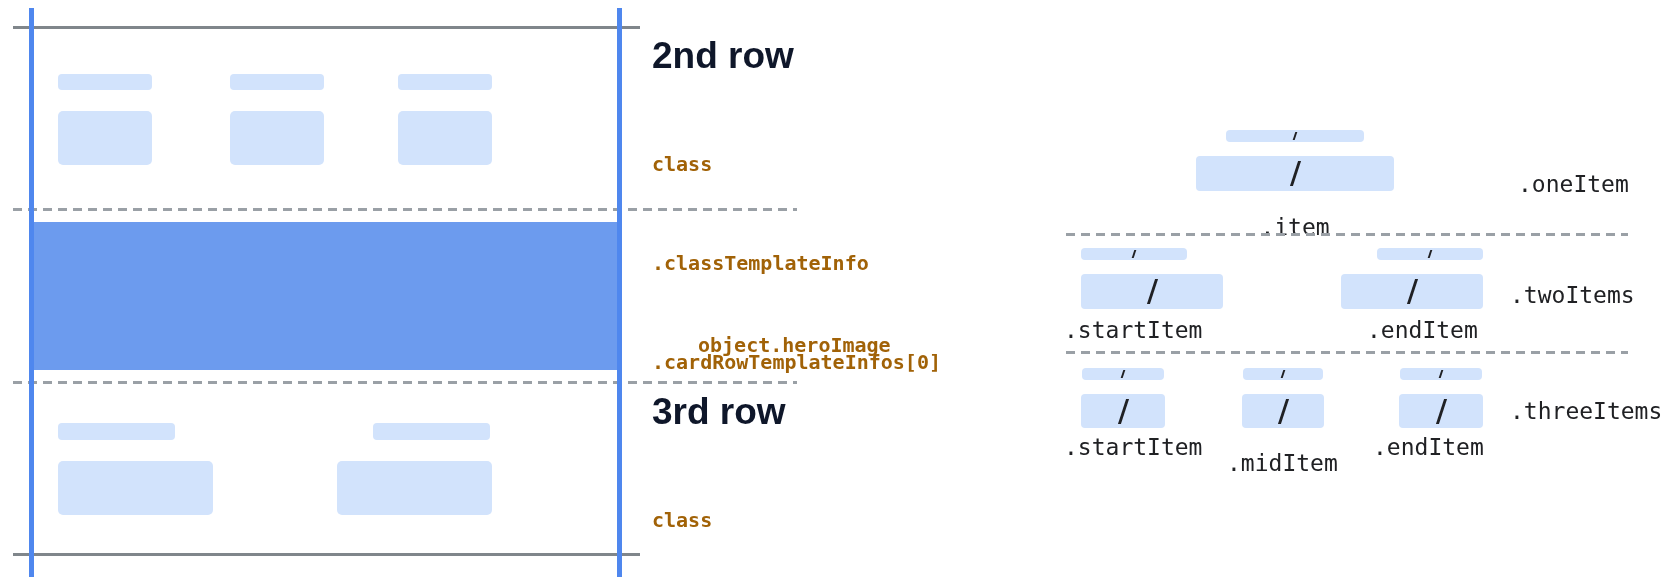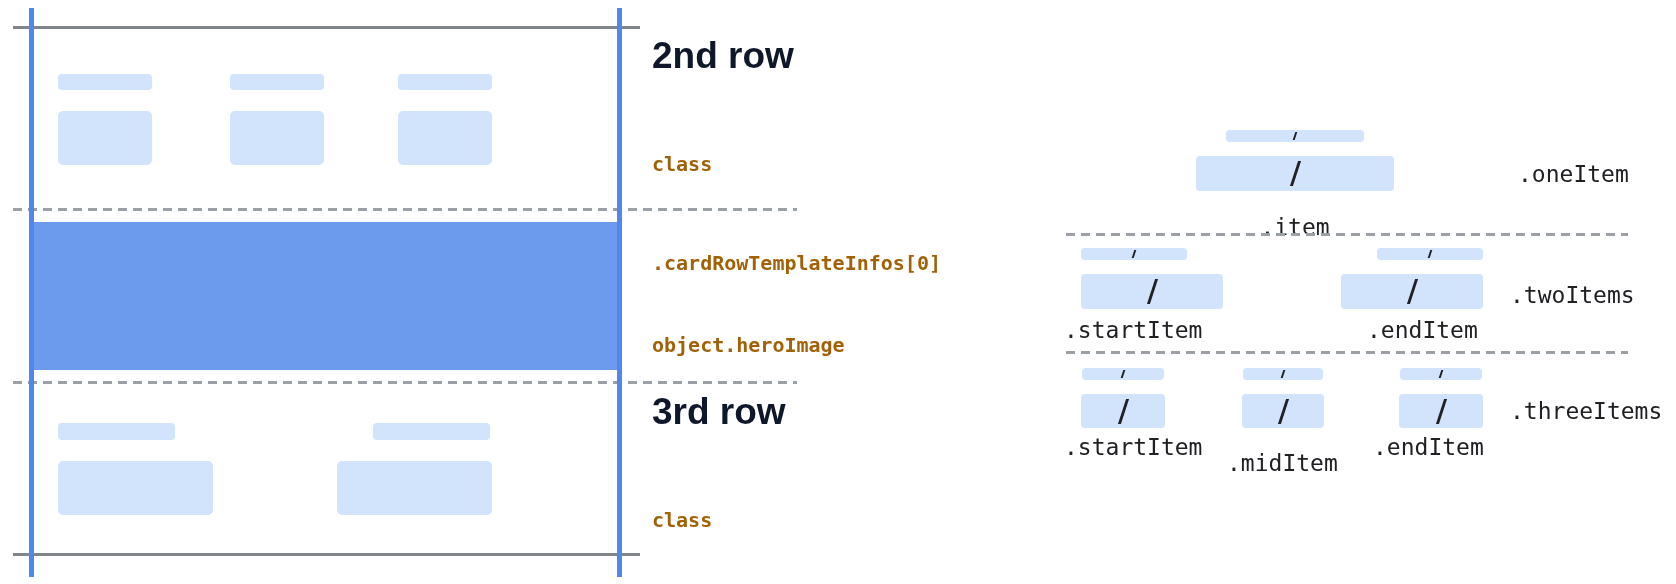--- a/index.html
+++ b/index.html
@@ -55,43 +55,44 @@
   <div class="hero"></div>
 
   <div class="bar" style="left:58px;top:423px;width:117px;height:17px;"></div>
   <div class="bar big" style="left:58px;top:461px;width:155px;height:54px;"></div>
   <div class="bar" style="left:373px;top:423px;width:117px;height:17px;"></div>
   <div class="bar big" style="left:337px;top:461px;width:155px;height:54px;"></div>
 
   <div class="rowhead" style="top:36px;">2nd row</div>
   <div class="codeblock" style="top:82px;">
     <div>class</div>
+    <div>.classTemplateInfo</div>
     <div>.cardRowTemplateInfos[0]</div>
   </div>
 
-  <div class="codeblock" style="top:263px;">
+  <div class="codeblock" style="top:263px;margin-left:46px;">
     <div>object.heroImage</div>
   </div>
 
   <div class="rowhead" style="top:392px;">3rd row</div>
   <div class="codeblock" style="top:438px;">
     <div>class</div>
     
     
     
   </div>
 
   <div class="slashbar" style="left:1226px;top:130px;width:138px;height:12px;">
     <div class="slash sm"></div>
   </div>
   <div class="slashbar" style="left:1196px;top:156px;width:198px;height:35px;">
     <div class="slash lg"></div>
   </div>
   <div class="itemlabel center" style="left:1196px;top:199px;width:198px;margin-top:16px;">.item</div>
-  <div class="rowlabel" style="left:1518px;top:162px;">.oneItem</div>
+  <div class="rowlabel" style="left:1518px;top:172px;">.oneItem</div>
 
   <div class="dash right" style="top:233px;"></div>
 
   <div class="slashbar" style="left:1081px;top:248px;width:106px;height:12px;">
     <div class="slash sm"></div>
   </div>
   <div class="slashbar" style="left:1081px;top:274px;width:142px;height:35px;">
     <div class="slash lg"></div>
   </div>
   <div class="slashbar" style="left:1377px;top:248px;width:106px;height:12px;">

